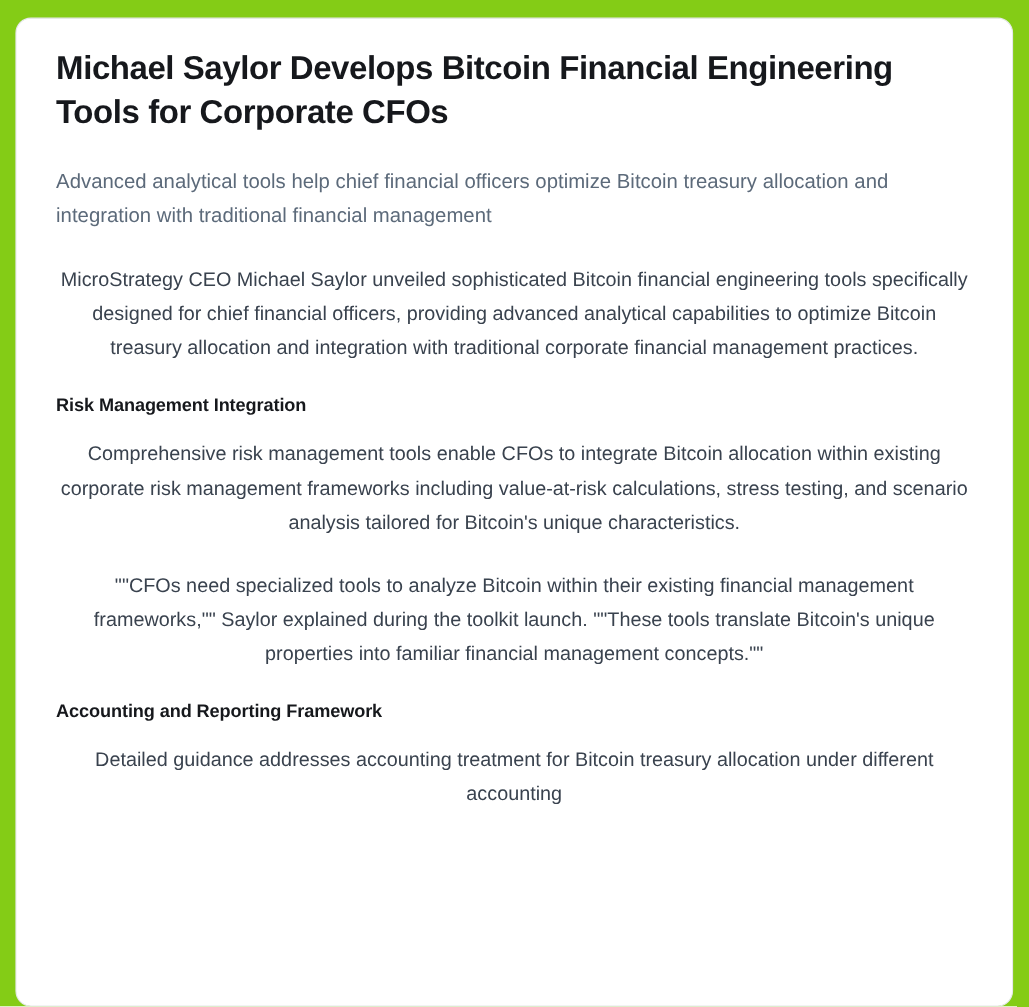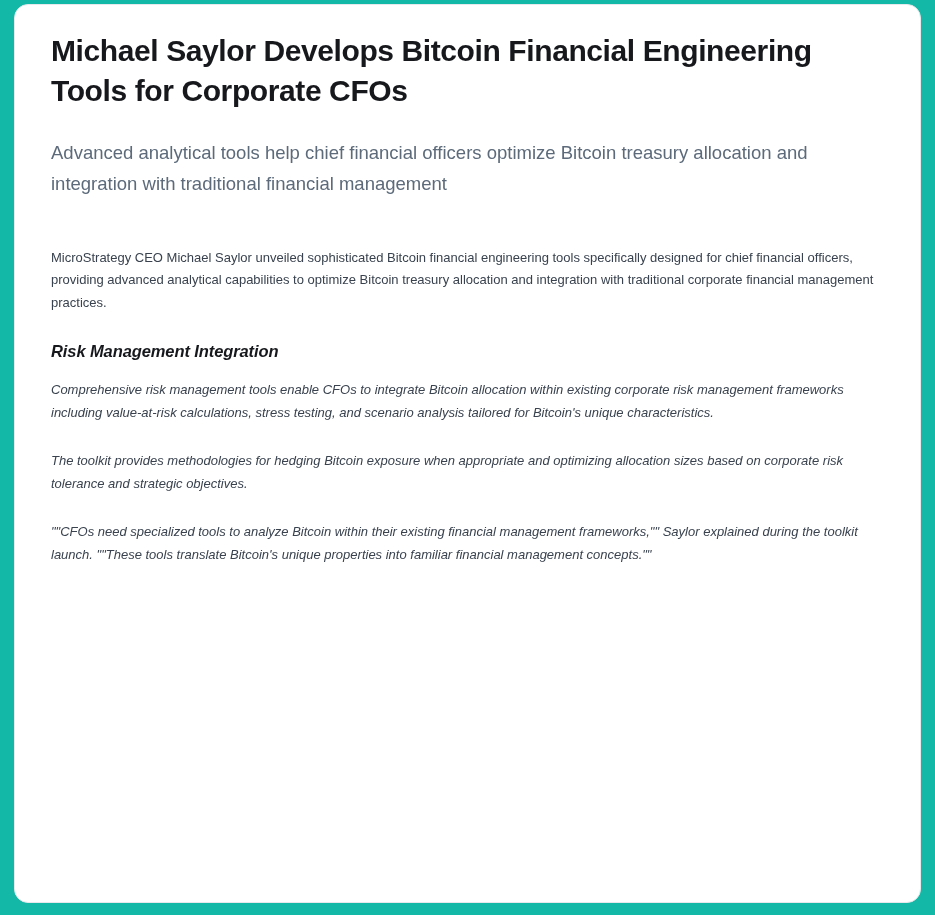--- a/index.html
+++ b/index.html
@@ -11,22 +11,22 @@
     overflow: hidden;
   }
   body {
     font-family: "Liberation Sans", sans-serif;
     -webkit-font-smoothing: antialiased;
   }
   .page {
     width: 935px;
     height: 915px;
     box-sizing: border-box;
-    padding: 4px 14px 0 14px;
-    background: #14b8a6;
+    padding: 16px 14px 0 14px;
+    background: #84cc16;
   }
   .card {
     background: #ffffff;
     border: 1px solid #e6e8eb;
     border-radius: 14px;
     box-sizing: border-box;
     width: 907px;
     min-height: 899px;
     padding: 26px 36px 40px 36px;
     overflow: hidden;
@@ -37,61 +37,64 @@
     font-weight: bold;
     color: #16181c;
     letter-spacing: -0.4px;
     margin: 0 0 26px 0;
     max-width: 820px;
   }
   .article-subtitle {
     font-size: 18.5px;
     line-height: 1.68;
     color: #5c6a7a;
-    margin: 0 0 48px 0;
+    margin: 0 0 28px 0;
     max-width: 840px;
     font-weight: 400;
   }
   .para {
-    font-size: 13px;
+    font-size: 18px;
     line-height: 1.73;
     color: #39424e;
     margin: 0 0 26px 0;
     max-width: 860px;
+    text-align: center;
   }
   .section-heading {
     font-size: 16.5px;
     line-height: 1.4;
     font-weight: bold;
     color: #16181c;
     margin: 0 0 16px 0;
     letter-spacing: -0.1px;
   }
   .block + .block {
     margin-top: 0;
-    font-style: italic;
   }
 </style>
 </head>
 <body>
 
 <div class="page">
   <div class="card">
 
     <h1 class="article-title">Michael Saylor Develops Bitcoin Financial Engineering Tools for Corporate CFOs</h1>
 
     <p class="article-subtitle">Advanced analytical tools help chief financial officers optimize Bitcoin treasury allocation and integration with traditional financial management</p>
 
     <p class="para">MicroStrategy CEO Michael Saylor unveiled sophisticated Bitcoin financial engineering tools specifically designed for chief financial officers, providing advanced analytical capabilities to optimize Bitcoin treasury allocation and integration with traditional corporate financial management practices.</p>
 
     <div class="block">
     </div>
 
     <div class="block">
       <h2 class="section-heading">Risk Management Integration</h2>
       <p class="para">Comprehensive risk management tools enable CFOs to integrate Bitcoin allocation within existing corporate risk management frameworks including value-at-risk calculations, stress testing, and scenario analysis tailored for Bitcoin's unique characteristics.</p>
-      <p class="para">The toolkit provides methodologies for hedging Bitcoin exposure when appropriate and optimizing allocation sizes based on corporate risk tolerance and strategic objectives.</p>
       <p class="para">""CFOs need specialized tools to analyze Bitcoin within their existing financial management frameworks,"" Saylor explained during the toolkit launch. ""These tools translate Bitcoin's unique properties into familiar financial management concepts.""</p>
     </div>
 
+    <div class="block">
+      <h2 class="section-heading">Accounting and Reporting Framework</h2>
+      <p class="para">Detailed guidance addresses accounting treatment for Bitcoin treasury allocation under different accounting</p>
+    </div>
 
   </div>
 </div>
 
 </body></html>

